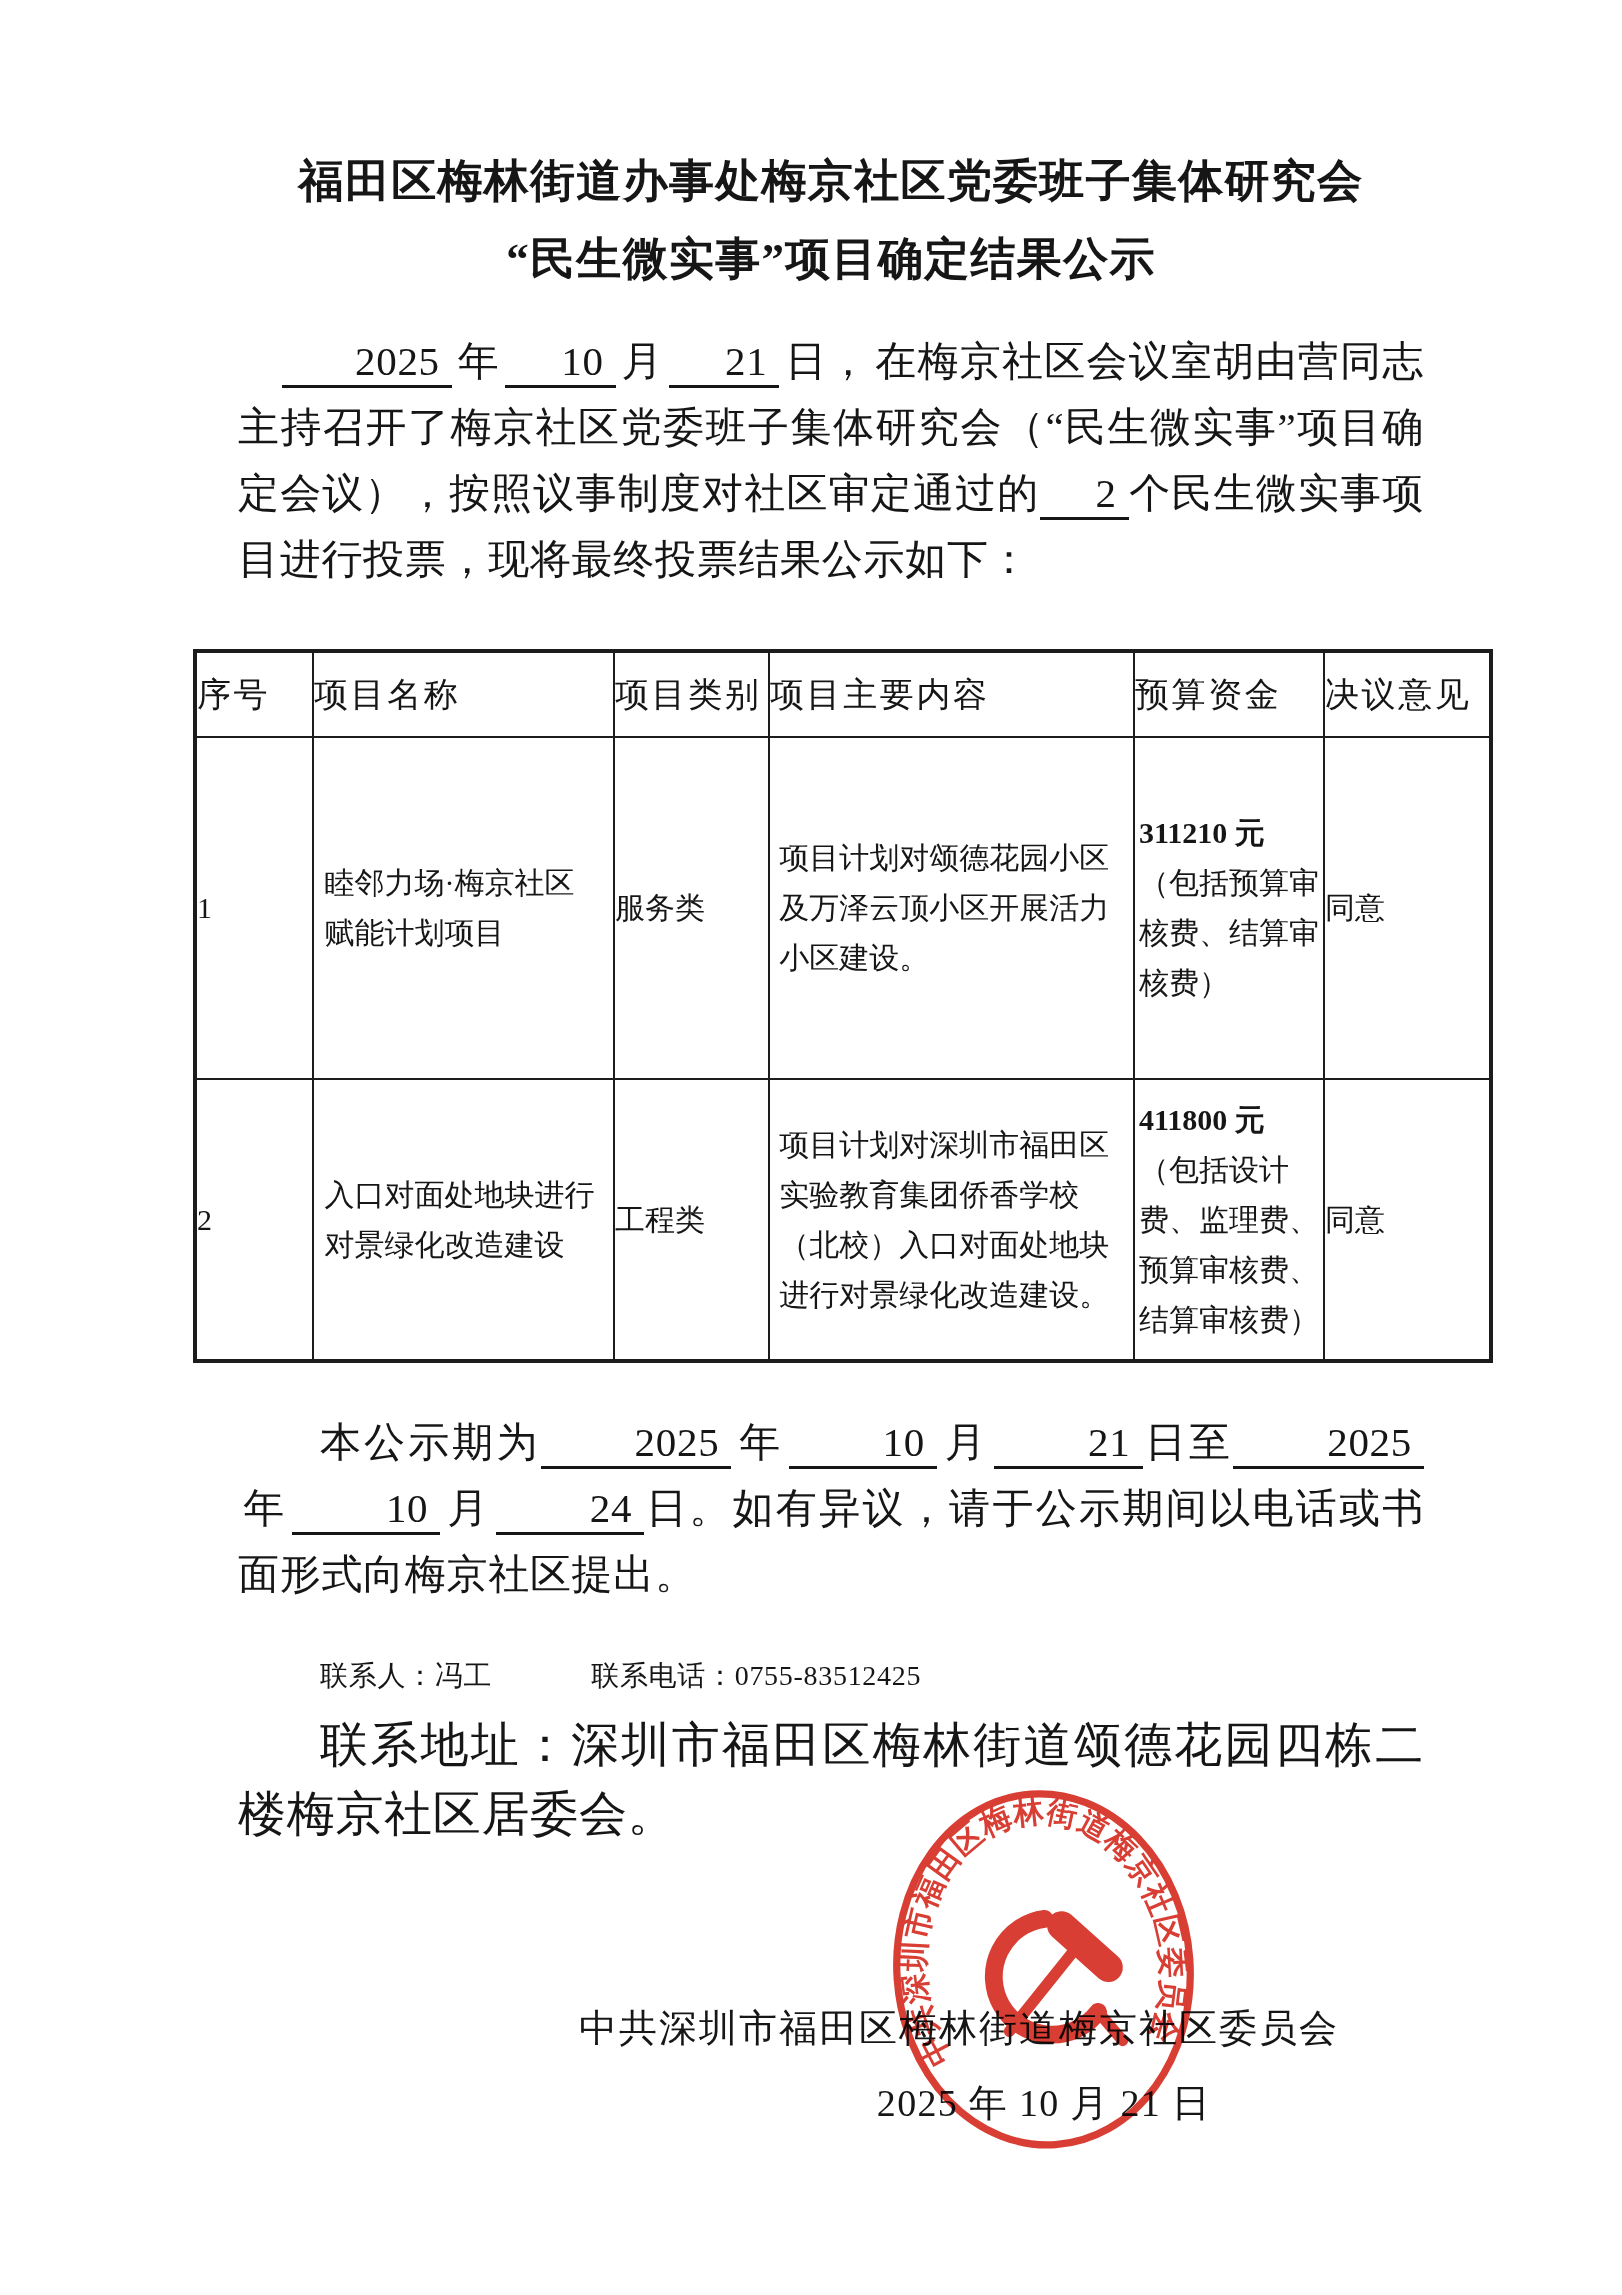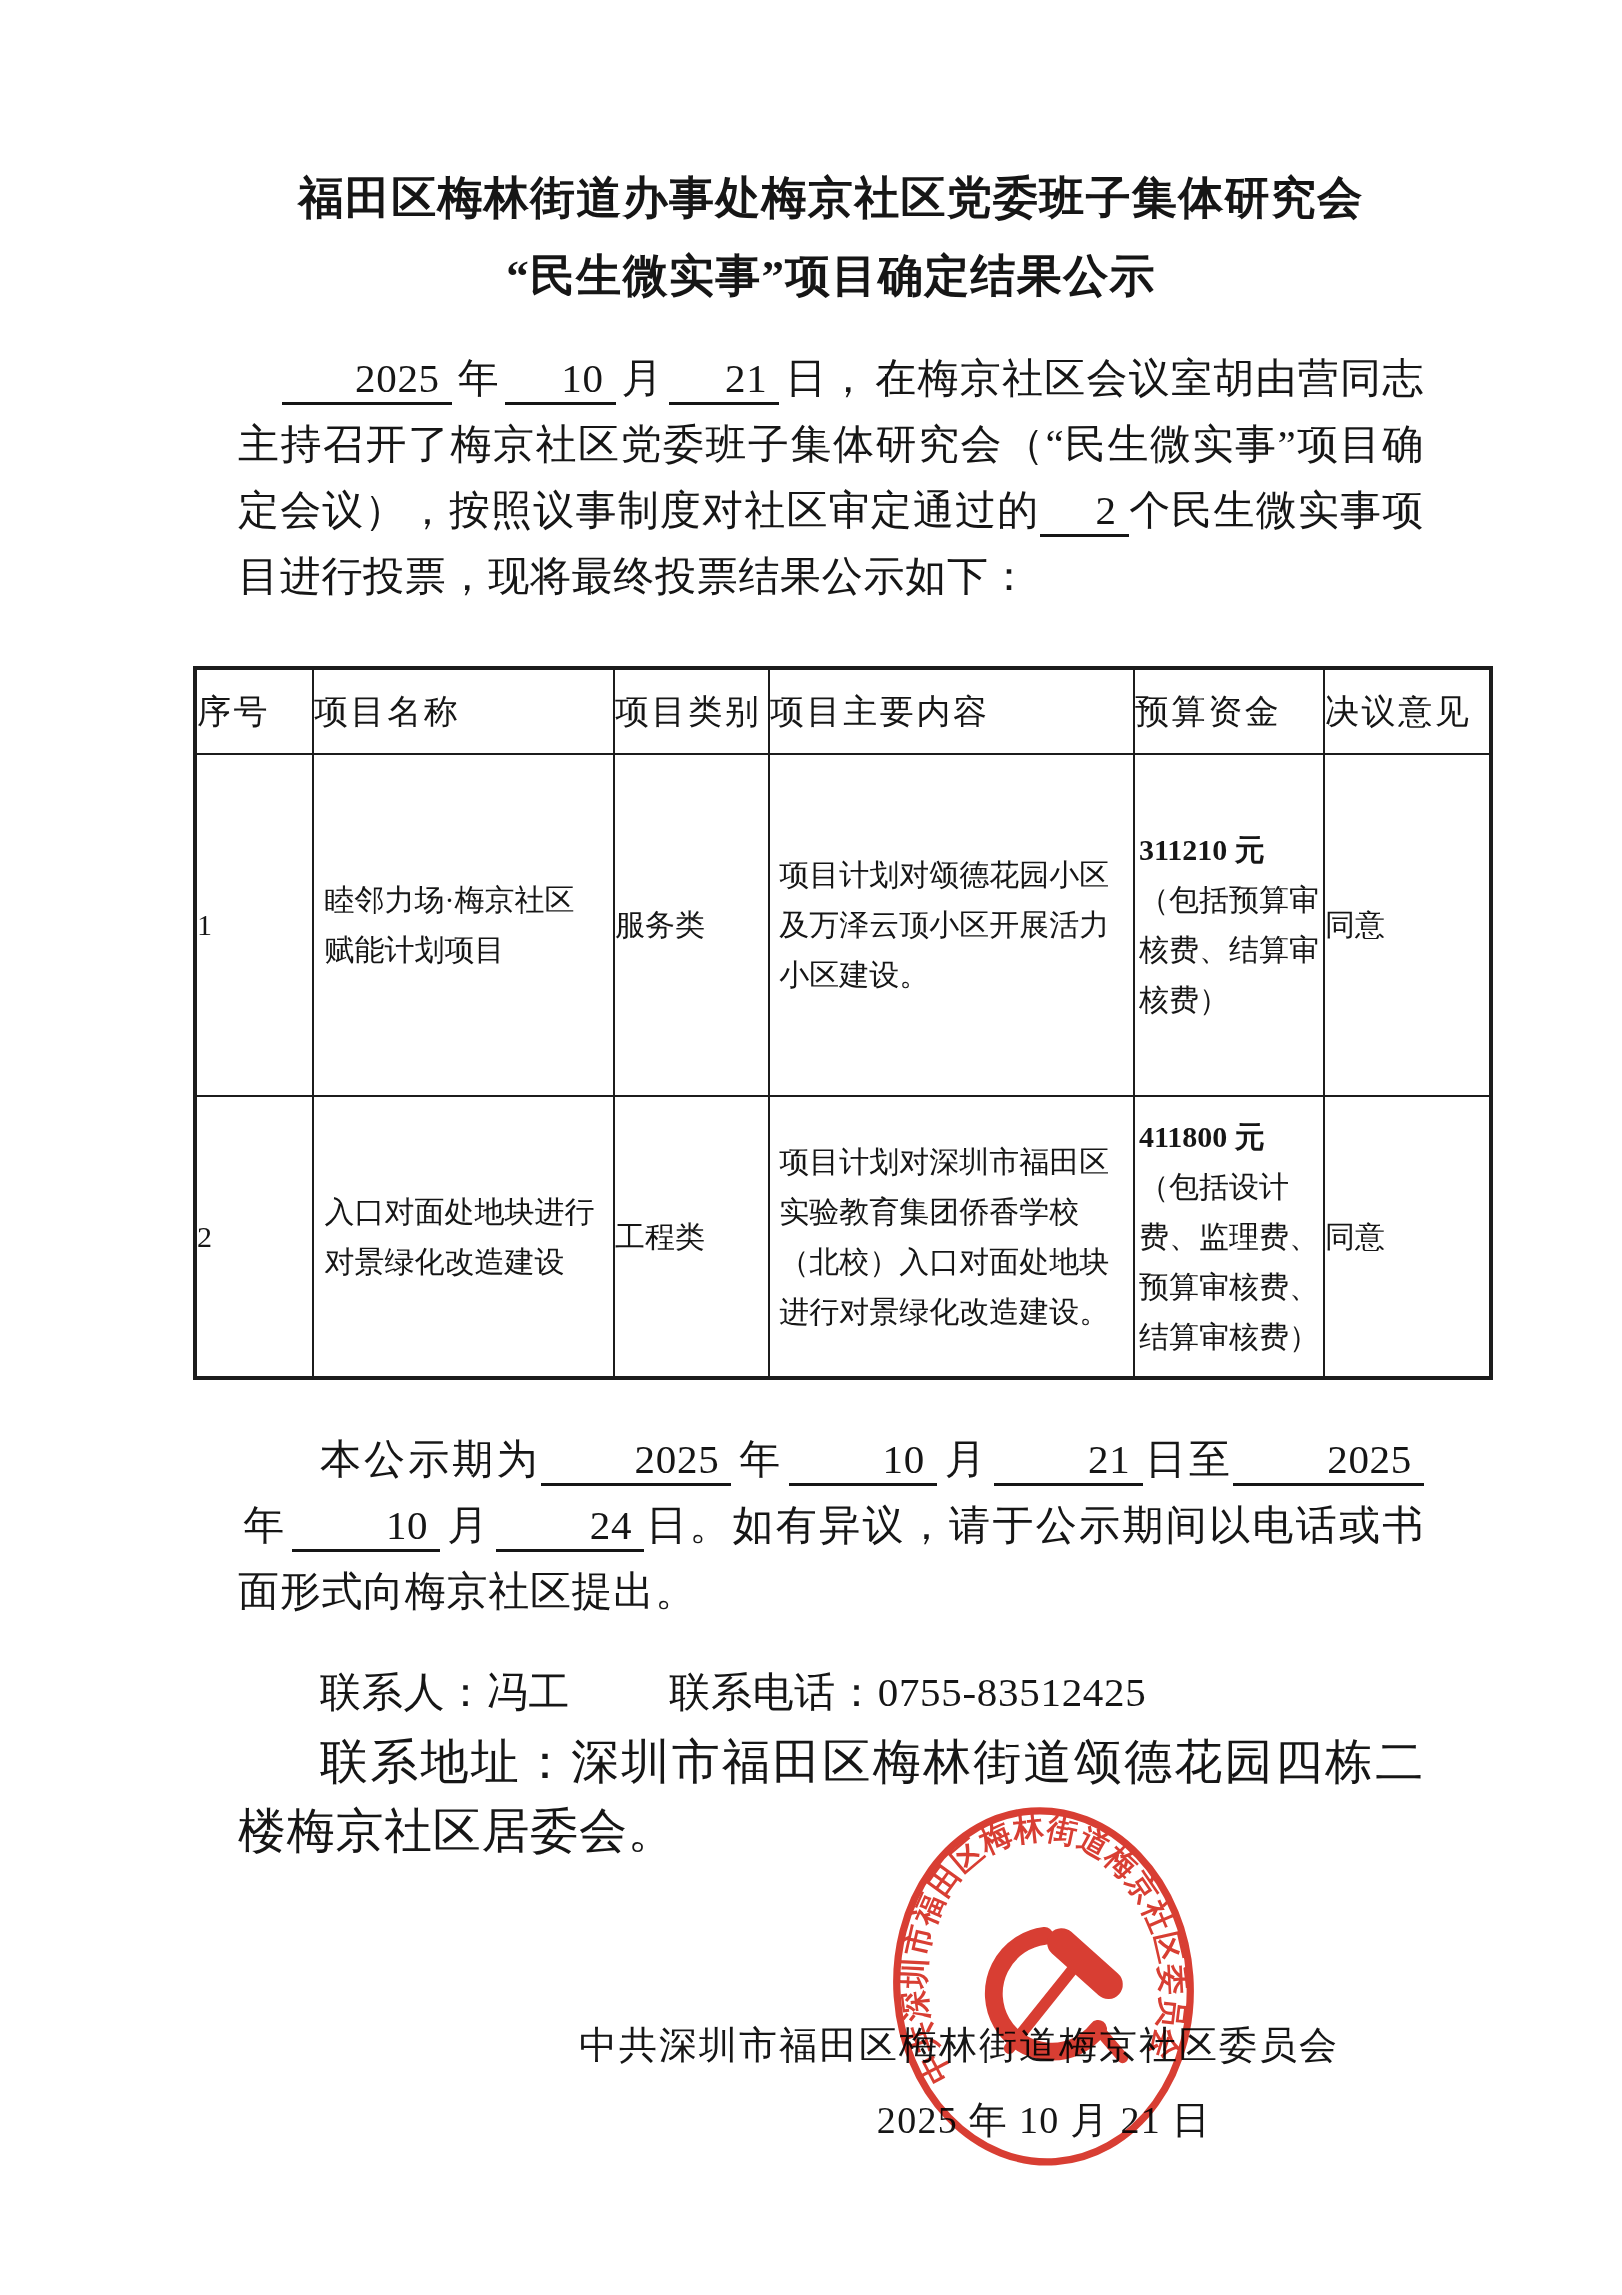--- a/index.html
+++ b/index.html
@@ -5,21 +5,20 @@
   * { margin: 0; padding: 0; box-sizing: border-box; }
   html, body { background: #ffffff; }
   .page {
     position: relative;
     width: 1622px;
     height: 2227px;
     background: #ffffff;
     color: #161616;
     font-family: "Liberation Serif", "DejaVu Serif", serif;
     overflow: hidden;
-    margin-top: 17px;
   }
   .content {
     padding: 0 198px 0 238px;
   }
   .title {
     margin-top: 142px;
     text-align: center;
     font-size: 45px;
     font-weight: bold;
     line-height: 78px;
@@ -62,21 +61,21 @@
   }
   td { font-size: 30px; line-height: 50px; }
   tr.row-1 td { height: 342px; }
   tr.row-2 td { height: 282px; }
   td.cell-content { text-align: justify; padding: 0 9.3px; }
   td.cell-name { padding: 0 10.6px; }
   td.cell-budget { padding: 0 4px; }
   .amt { font-weight: bold; }
 
   .notice { margin-top: 46px; text-indent: 82px; }
-  .contact-line { font-size: 41px; line-height: 69px; letter-spacing: 0.7px; }
+  .contact-line { font-size: 28px; line-height: 69px; letter-spacing: 0.7px; }
   .contact-first { margin-top: 34px; }
   .contact-line.indent, .address { text-indent: 82px; }
   .address { font-size: 48px; line-height: 69px; text-align: justify; letter-spacing: 0.7px; }
   .phone-group { margin-left: 99px; }
 
   .sign-line {
     position: relative;
     left: 128px;
     margin-top: 155px;
     text-align: center;

